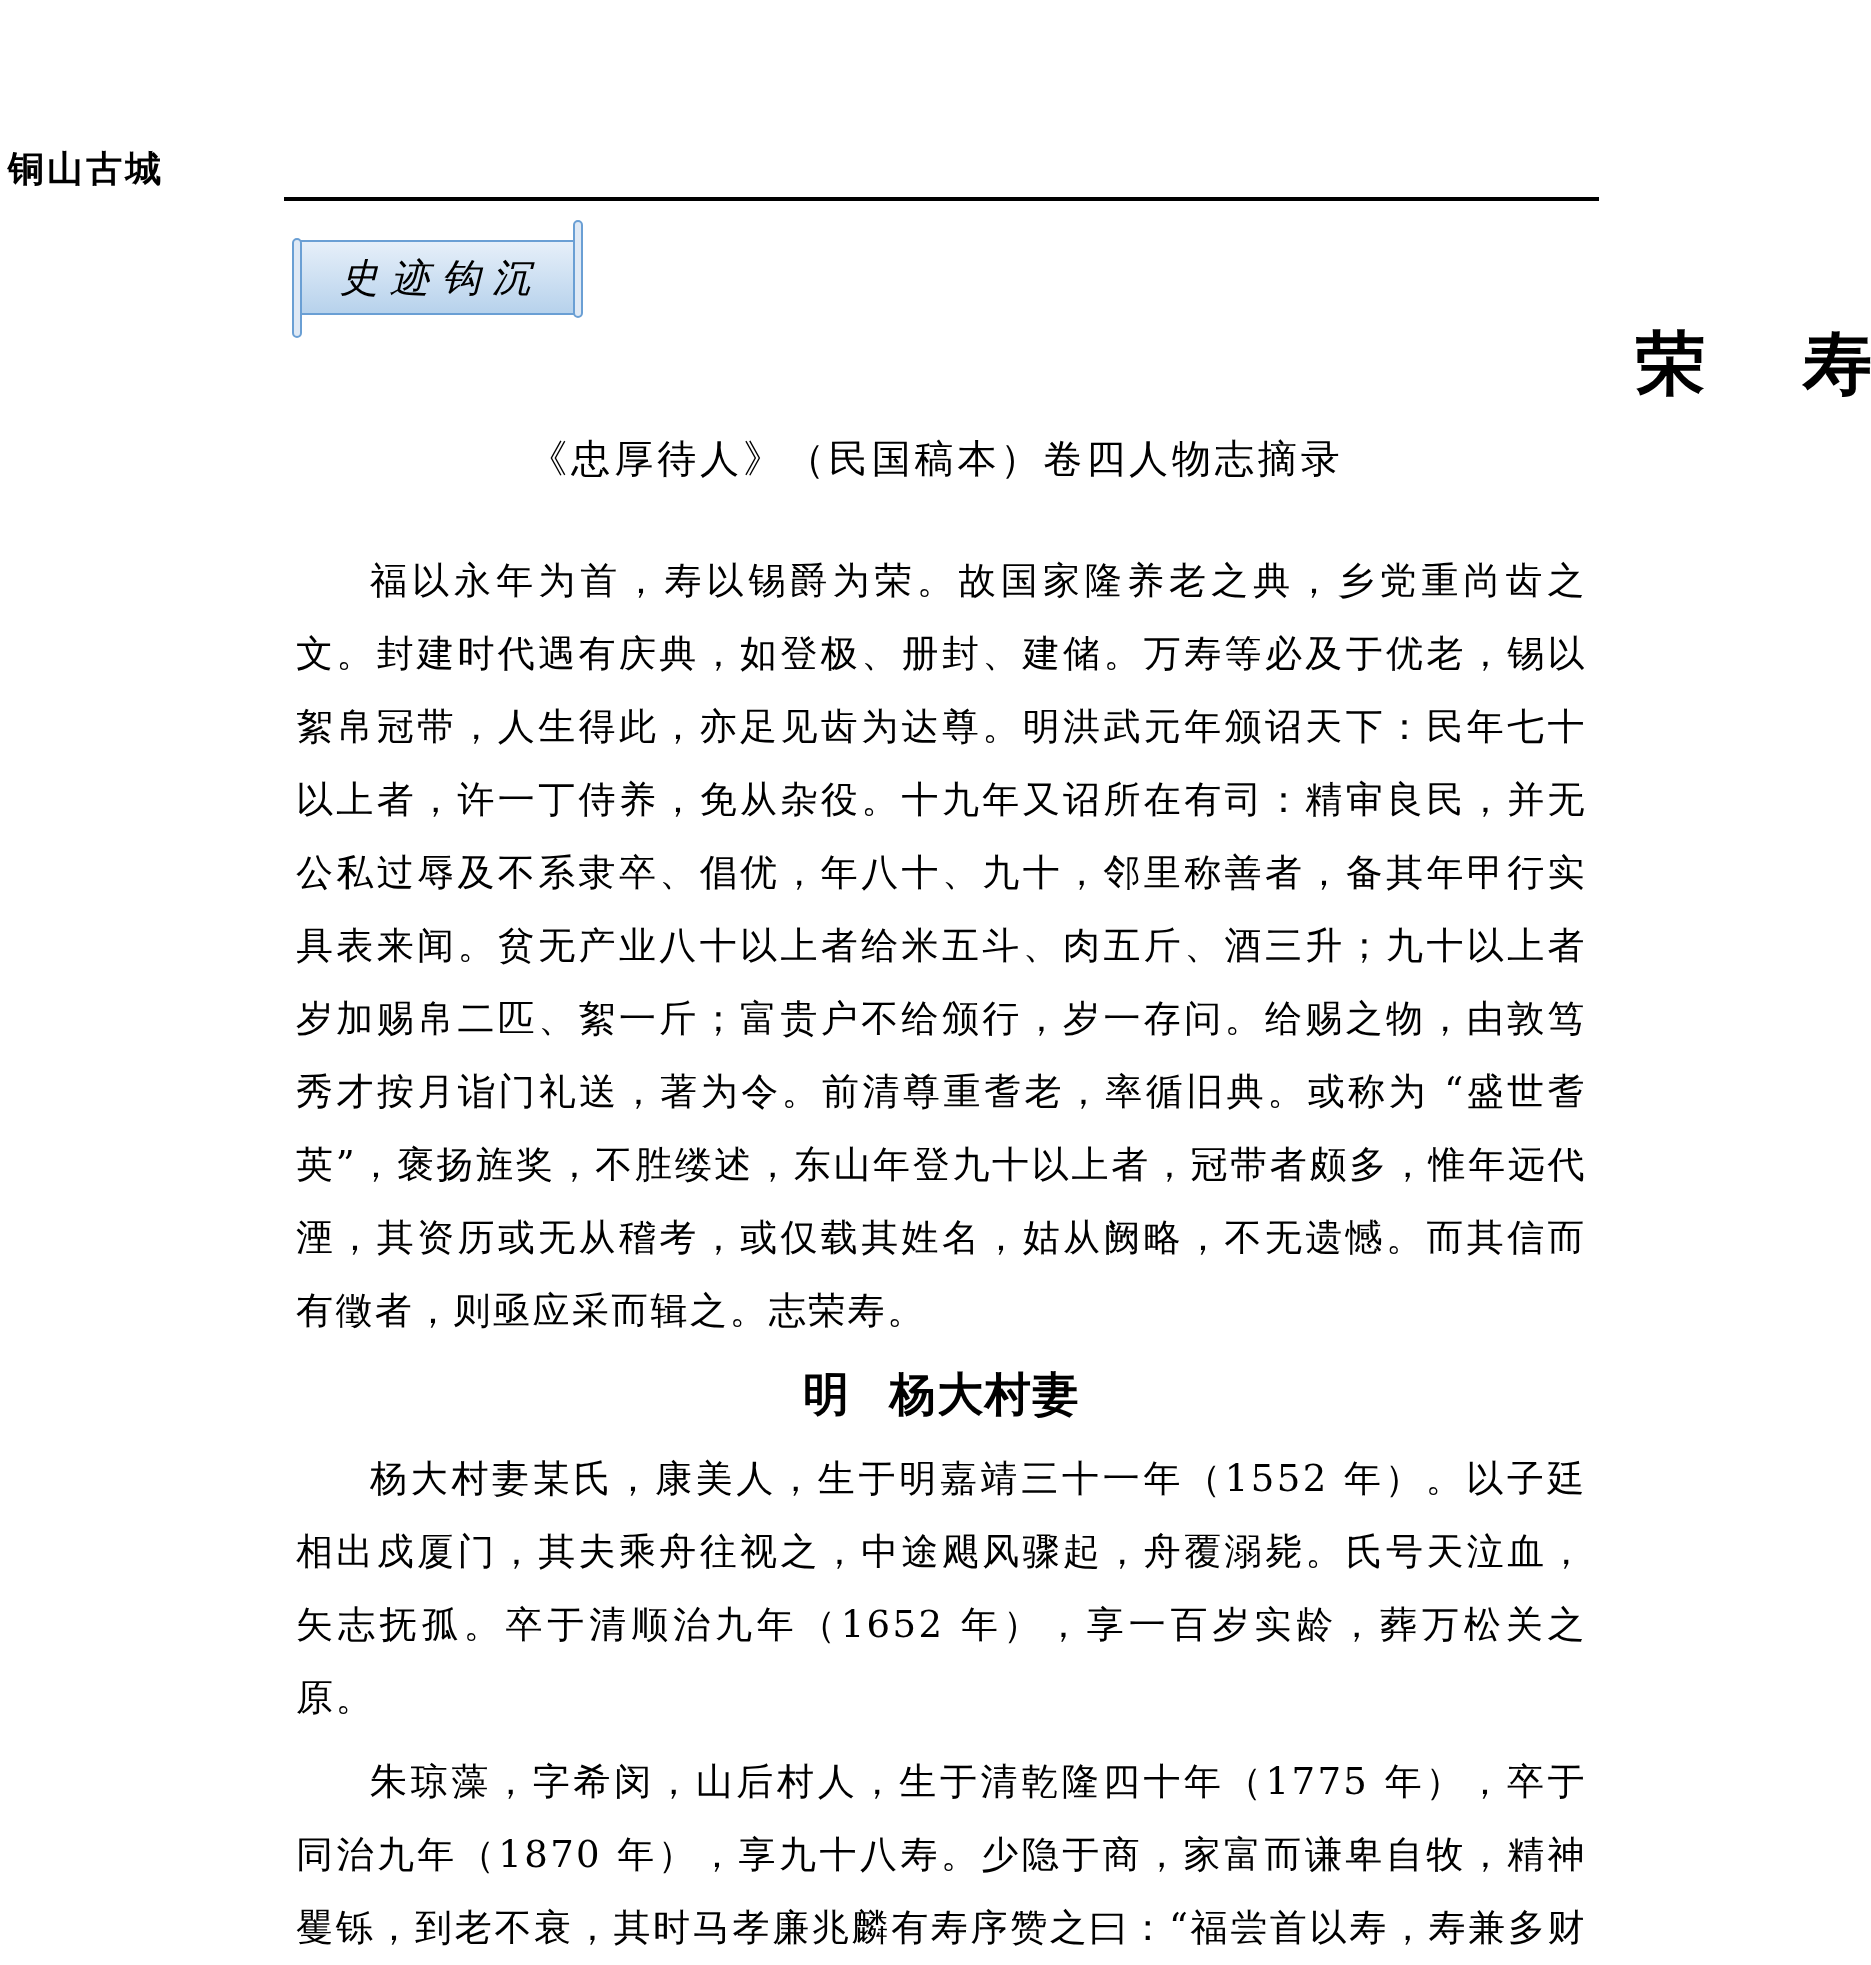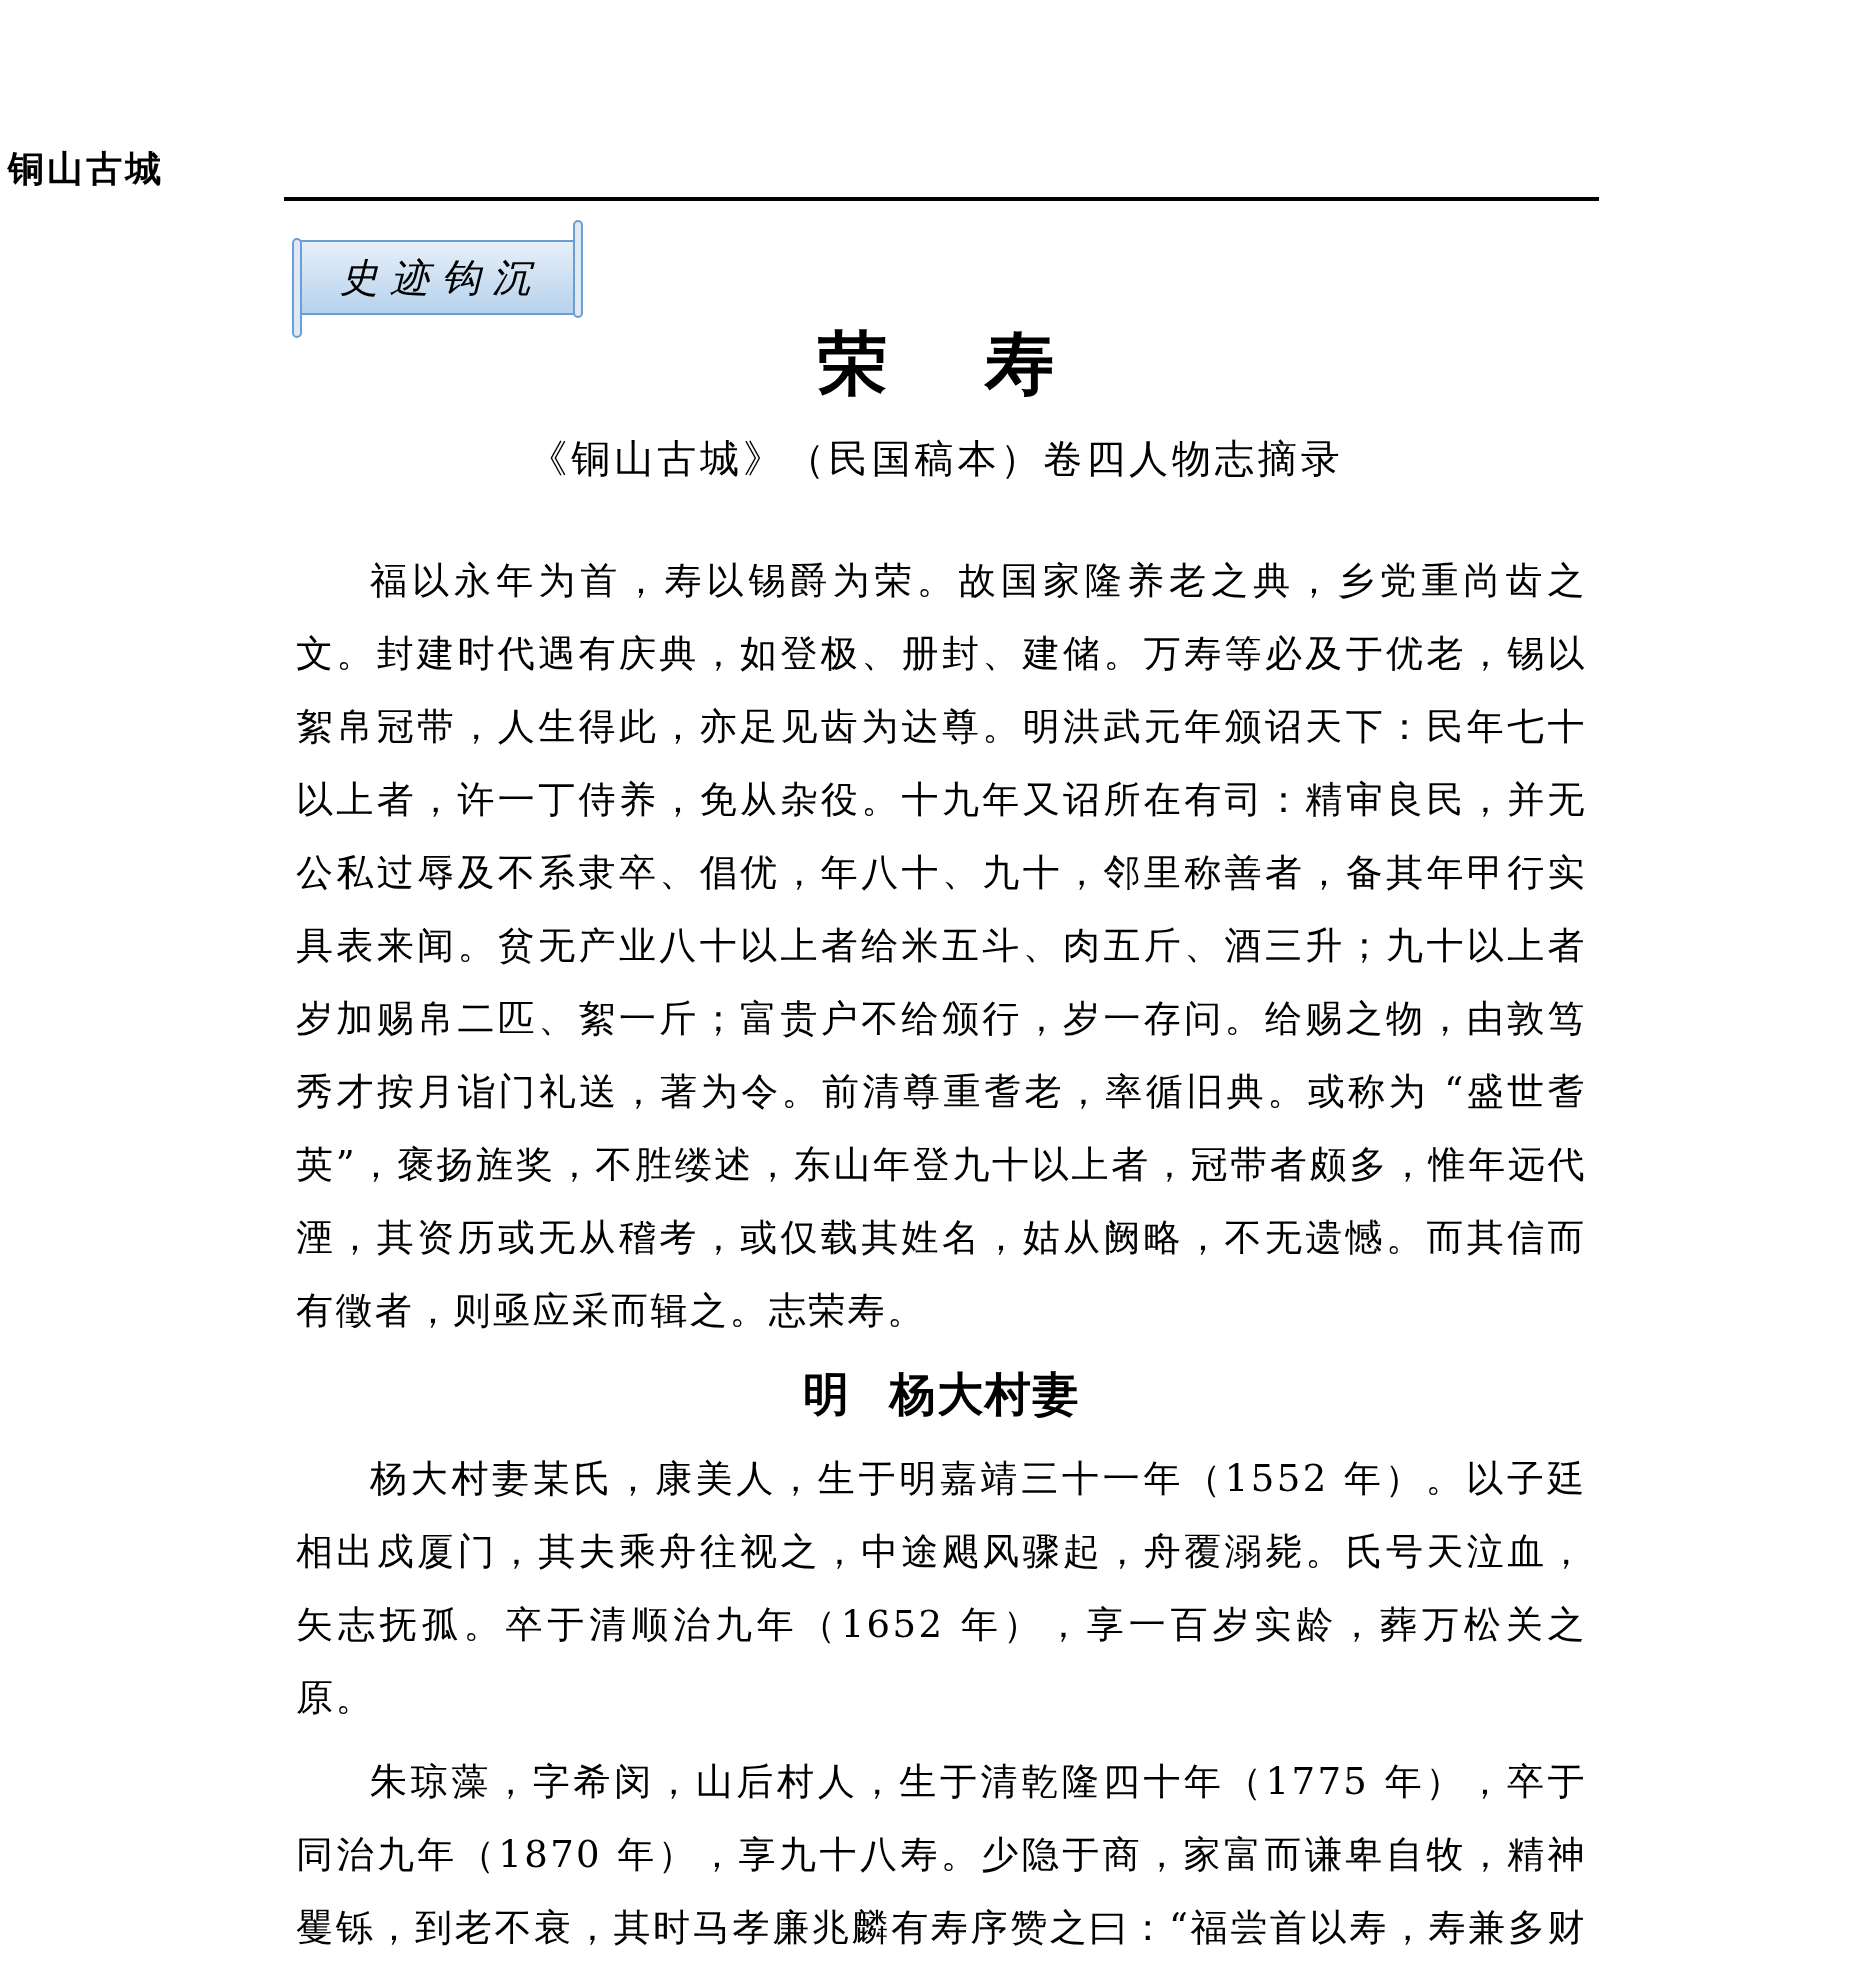--- a/index.html
+++ b/index.html
@@ -11,21 +11,21 @@
   .banner { position: absolute; left: 292px; top: 220px; width: 291px; height: 118px; padding-left: 16px; }
   .banner-body { position: absolute; left: 7.9px; top: 19.7px; width: 277px; height: 75px;
          background: linear-gradient(#e6eff9, #b7d2ec); border-top: 2.4px solid #6a9fd4; border-bottom: 2.4px solid #6a9fd4;
          border-right: 2.4px solid #6a9fd4; box-sizing: border-box; }
   .banner-curl-left { position: absolute; left: 0; top: 17.7px; width: 10.2px; height: 100px; border: 2px solid #6a9fd4;
          border-radius: 5.1px; background: #dfe9f5; box-sizing: border-box; }
   .banner-curl-right { position: absolute; left: 281px; top: 0; width: 10.2px; height: 98px; border: 2px solid #6a9fd4;
          border-radius: 5.1px; background: #dfe9f5; box-sizing: border-box; }
   .banner-text { position: absolute; left: 15.7px; top: 21.6px; width: 267px; height: 71px; line-height: 71px;
          text-align: center; font-size: 39px; font-style: italic; letter-spacing: 11.8px; font-family: "DejaVu Serif", serif; }
-  .title { position: absolute; left: 0; width: 1872px; top: 318px; text-align: center; font-weight: bold;
+  .title { position: absolute; left: 0; width: 1872px; top: 318px; text-align: right; font-weight: bold;
          font-size: 69px; font-family: "DejaVu Sans", sans-serif; }
   .title span { display: inline-block; }
   .title .gap { width: 98px; }
   .subtitle { position: absolute; left: 0; width: 1872px; top: 432px; text-align: center; font-size: 39px; letter-spacing: 3.9px; }
   .body { position: absolute; left: 285px; width: 1313px; font-size: 37px; line-height: 73px; text-align: justify;
          letter-spacing: 2.4px; }
   .body p { margin: 11px; text-indent: 74px; }
   .section-head { text-align: center; font-weight: bold; font-family: "DejaVu Sans", sans-serif; font-size: 46px;
          line-height: 73px; letter-spacing: 1.6px; }
   .section-head .gap { display: inline-block; width: 39px; }
@@ -40,21 +40,21 @@
   <div class="banner-body"></div>
   <div class="banner-curl-right"></div>
   <div class="banner-curl-left"></div>
   <div class="banner-text">史迹钩沉</div>
 </div>
 
 <div class="title">
   <span>荣</span><span class="gap"></span><span>寿</span>
 </div>
 
-<div class="subtitle">《铜山古城》（民国稿本）卷四人物志摘录</div>
+<div class="subtitle">《忠厚待人》（民国稿本）卷四人物志摘录</div>
 
 <div class="body" style="top:533px;">
   <p>福以永年为首，寿以锡爵为荣。故国家隆养老之典，乡党重尚齿之文。封建时代遇有庆典，如登极、册封、建储。万寿等必及于优老，锡以絮帛冠带，人生得此，亦足见齿为达尊。明洪武元年颁诏天下：民年七十以上者，许一丁侍养，免从杂役。十九年又诏所在有司：精审良民，并无公私过辱及不系隶卒、倡优，年八十、九十，邻里称善者，备其年甲行实具表来闻。贫无产业八十以上者给米五斗、肉五斤、酒三升；九十以上者岁加赐帛二匹、絮一斤；富贵户不给颁行，岁一存问。给赐之物，由敦笃秀才按月诣门礼送，著为令。前清尊重耆老，率循旧典。或称为 “盛世耆英”，褒扬旌奖，不胜缕述，东山年登九十以上者，冠带者颇多，惟年远代湮，其资历或无从稽考，或仅载其姓名，姑从阙略，不无遗憾。而其信而有徵者，则亟应采而辑之。志荣寿。</p>
 
   <div class="section-head">
     <span>明</span><span class="gap"></span><span>杨大村妻</span>
   </div>
   <p>杨大村妻某氏，康美人，生于明嘉靖三十一年（1552 年）。以子廷相出戍厦门，其夫乘舟往视之，中途飓风骤起，舟覆溺毙。氏号天泣血，矢志抚孤。卒于清顺治九年（1652 年），享一百岁实龄，葬万松关之原。</p>
 
   <p>朱琼藻，字希闵，山后村人，生于清乾隆四十年（1775 年），卒于同治九年（1870 年），享九十八寿。少隐于商，家富而谦卑自牧，精神矍铄，到老不衰，其时马孝廉兆麟有寿序赞之曰：“福尝首以寿，寿兼多财多男子者，华封人之祝尧也。德必得其寿，寿且得禄得名位者，子思子之称舜也。希翁虽伏处乡闾，而和平处世，忠厚待人，阖邑咸称富好礼者，信不诬也。积之厚者流自光，四房之兄弟后先济美，五代之裔孙相见同堂，将螽斯绳绳、麟趾振振，皆厚德有以载其福也。麟少从学其令弟梅亭夫子，藏修其书室，受惠实多，迄今想见其形容，低徊念之矣。”并赠一联曰：“寿享百龄，辉增南极；祥开五代，瑞著东陵。”真足为闾里之光云。</p>

